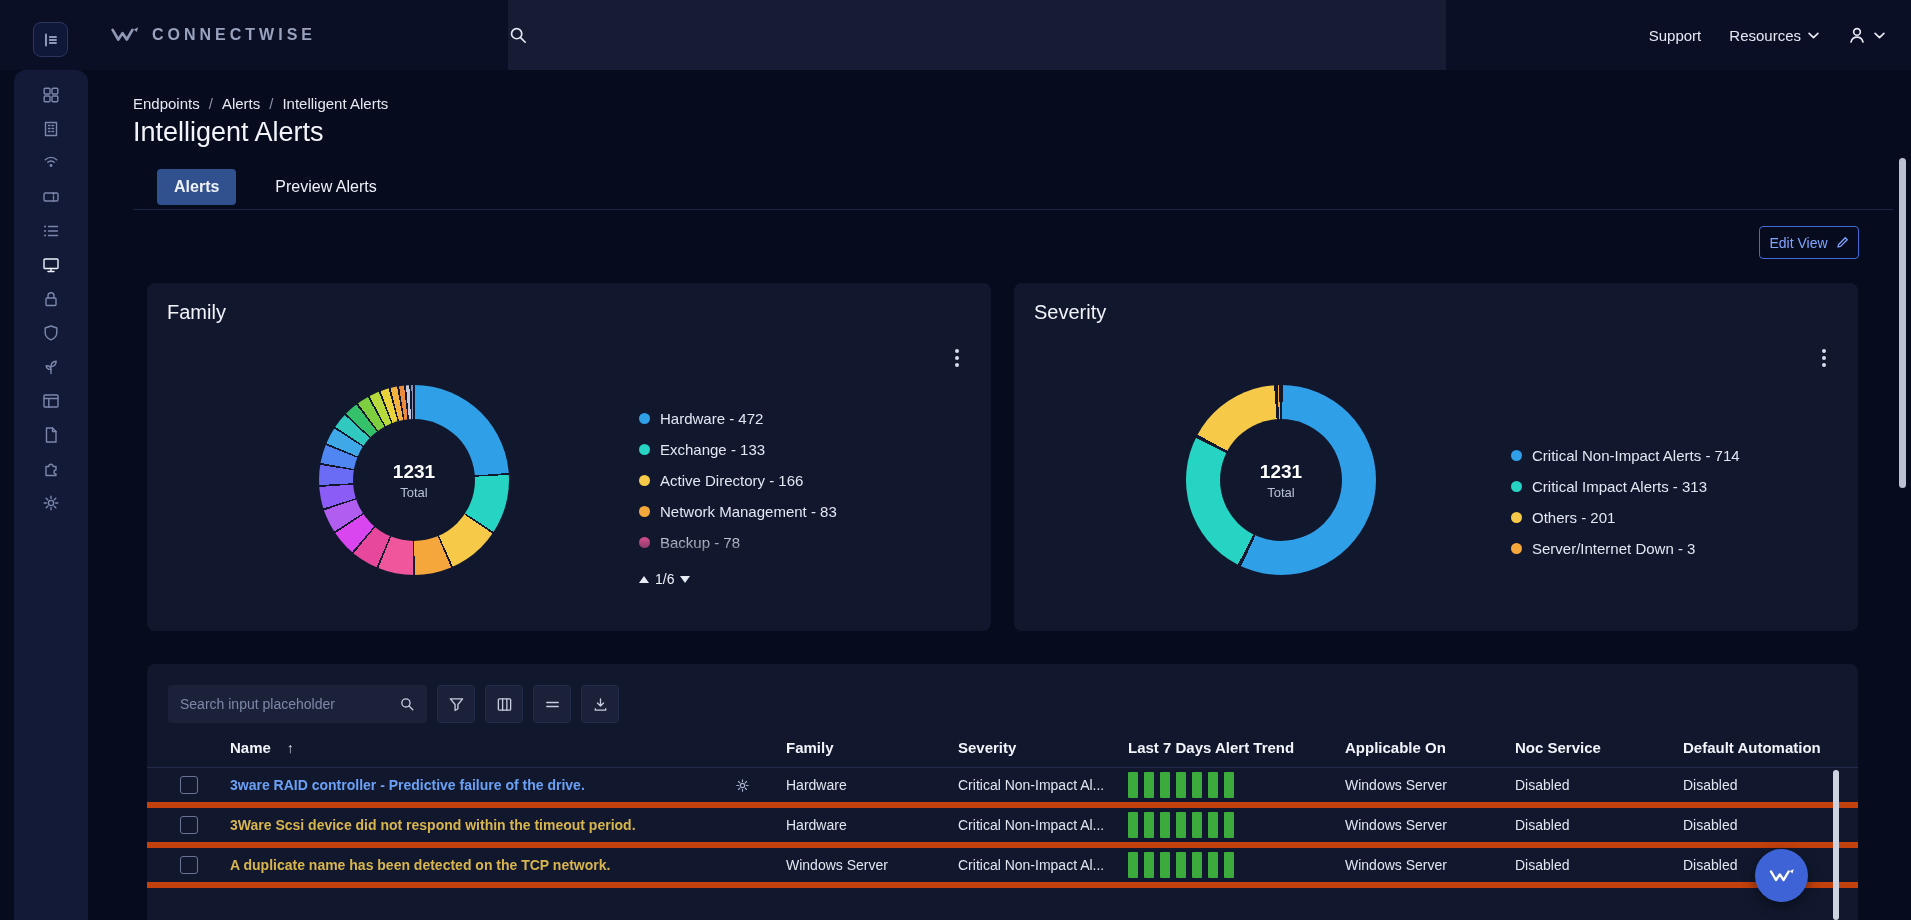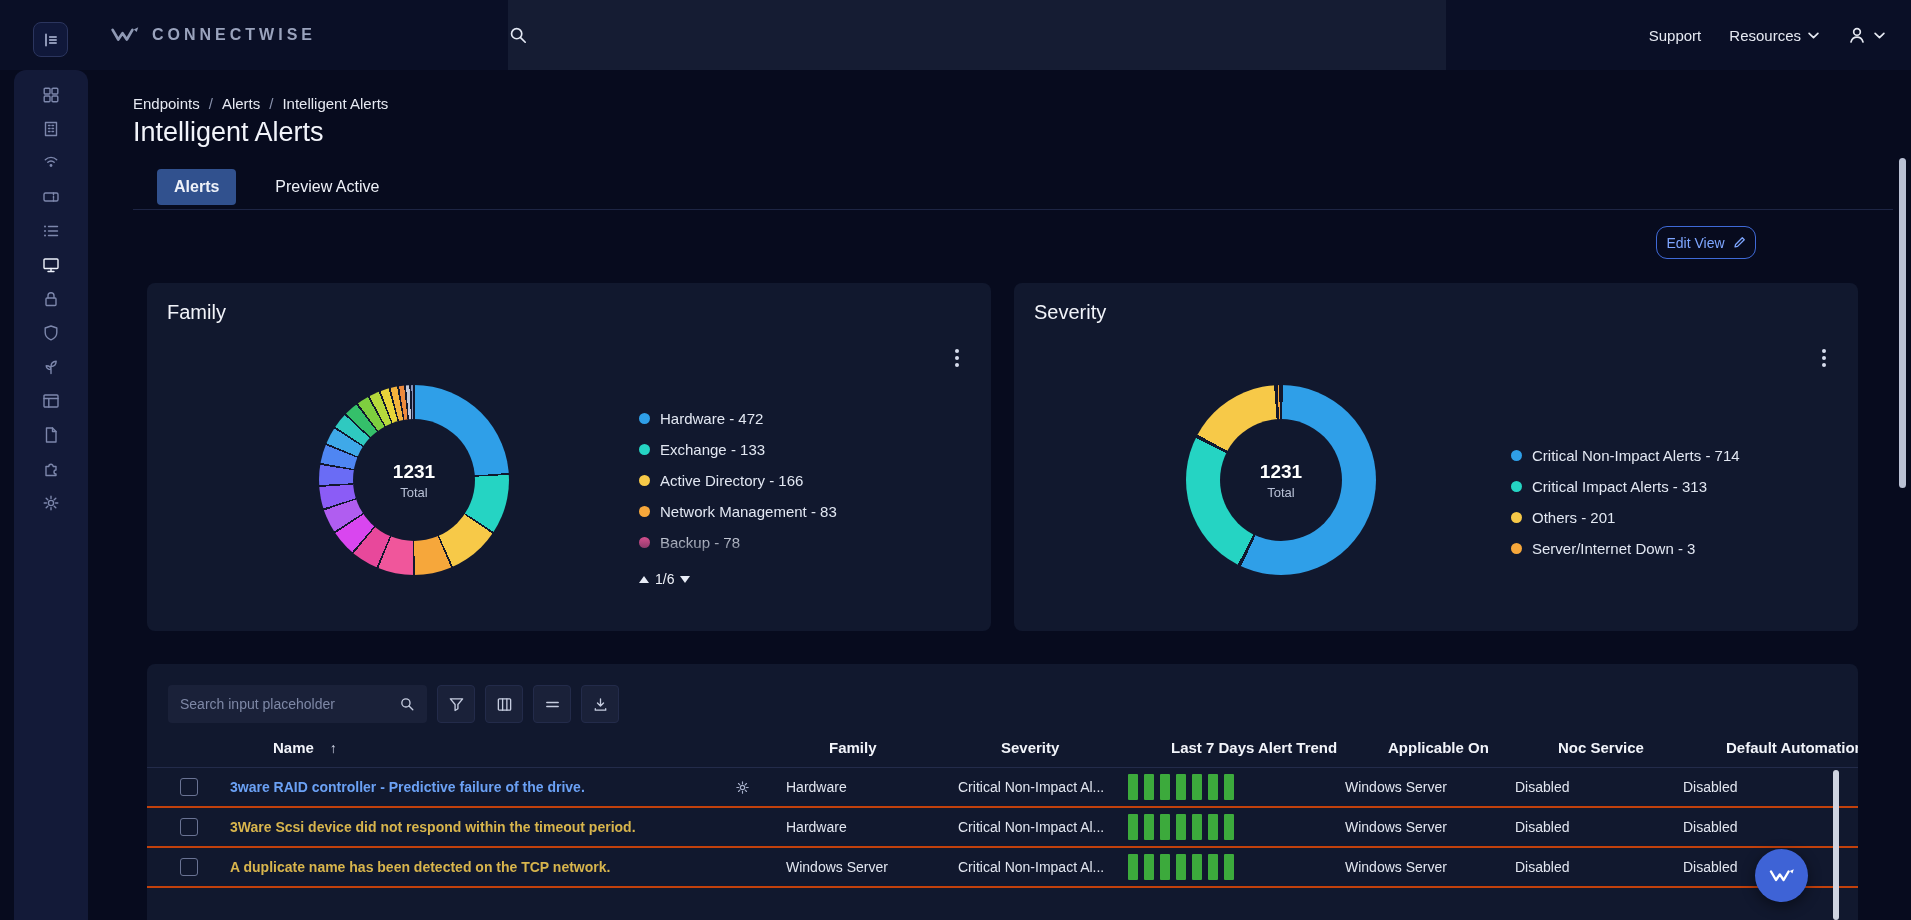--- a/index.html
+++ b/index.html
@@ -33,22 +33,22 @@
 
   
   .breadcrumb{position:absolute;left:133px;top:95px;font-size:15px;color:#e6e9f2;display:flex;gap:9px;}
   .breadcrumb .sep{color:#8a93ae;}
   .breadcrumb .crumb{cursor:pointer;}
   .page-title{position:absolute;left:133px;top:117px;font-size:27px;font-weight:400;color:#f2f4fa;}
   .tabs{position:absolute;left:157px;top:168px;display:flex;gap:22px;height:38px;align-items:center;}
   .tab{padding:9px 17px;font-size:16px;color:#eef1f8;border-radius:4px;cursor:pointer;white-space:nowrap;}
   .tab.active{background:#31518e;font-weight:700;}
   .tabs-divider{position:absolute;left:133px;top:209px;width:1760px;height:1px;background:#1d2544;}
-  .edit-view{position:absolute;left:1656px;top:226px;width:100px;height:33px;border:1px solid #3f6ad8;
-    border-radius:11px;background:transparent;color:#7ea6ff;font-size:14px;display:flex;align-items:center;
+  .edit-view{position:absolute;left:1759px;top:226px;width:100px;height:33px;border:1px solid #3f6ad8;
+    border-radius:4px;background:transparent;color:#7ea6ff;font-size:14px;display:flex;align-items:center;
     justify-content:center;gap:8px;cursor:pointer;font-family:inherit;}
 
   
   .card{position:absolute;background:#11182e;border-radius:8px;}
   .card.family{left:147px;top:283px;width:844px;height:348px;}
   .card.severity{left:1014px;top:283px;width:844px;height:348px;}
   .card-title{position:absolute;left:20px;top:18px;font-size:20px;color:#f2f4fa;}
   .kebab{position:absolute;right:28px;top:62px;display:flex;flex-direction:column;gap:3px;align-items:center;
     padding:4px;cursor:pointer;}
   .kebab i{width:4px;height:4px;border-radius:50%;background:#d6dcec;display:block;}
@@ -80,24 +80,24 @@
   .table-search input{flex:1;background:transparent;border:0;outline:0;color:#cdd4e6;font-size:14px;
     font-family:inherit;min-width:0;}
   .table-search input::placeholder{color:#7e88a6;}
   .table-search .ts-icon{color:#c6cde0;display:flex;}
   .tool-btn{width:38px;height:38px;border-radius:4px;background:#1a2139;border:1px solid #232b4a;
     display:flex;align-items:center;justify-content:center;color:#c6cde0;margin-left:10px;cursor:pointer;}
   .thead,.trow{display:grid;grid-template-columns:83px 556px 172px 170px 217px 170px 168px 1fr;
     align-items:center;width:100%;}
   .thead{position:absolute;left:0;top:64px;height:40px;font-weight:700;font-size:15px;color:#f2f4fa;
     border-bottom:1px solid #232b4a;}
-  .th{display:flex;align-items:center;gap:16px;white-space:nowrap;overflow:hidden;margin-left:43px;}
+  .th{display:flex;align-items:center;gap:16px;white-space:nowrap;overflow:hidden;}
   .sort-arrow{color:#d6dcec;font-size:14px;}
   .tbody{position:absolute;left:0;top:104px;width:100%;}
-  .trow{height:40px;border-bottom:2px solid #c2410c;font-size:14px;color:#e2e6f0;}
+  .trow{height:40px;border-bottom:6px solid #c2410c;font-size:14px;color:#e2e6f0;}
   .cell{white-space:nowrap;overflow:hidden;text-overflow:ellipsis;padding-right:14px;}
   .cb{width:18px;height:18px;border:1.5px solid #6a7394;border-radius:3px;margin-left:33px;display:block;cursor:pointer;}
   .name-cell{display:flex;align-items:center;justify-content:space-between;padding-right:36px;}
   .row-link{font-weight:600;text-decoration:none;cursor:pointer;overflow:hidden;text-overflow:ellipsis;}
   .row-gear{color:#a7b0ca;display:flex;cursor:pointer;flex:none;margin-left:10px;}
   .trend{display:flex;gap:6px;align-items:flex-end;}
   .bar{width:10px;height:26px;border-radius:1px;display:block;}
   .table-scrollbar{position:absolute;right:19px;top:106px;width:6px;height:150px;background:#cfd4e2;
     border-radius:3px;cursor:pointer;}
 
@@ -269,21 +269,21 @@
   <nav class="breadcrumb" id="breadcrumb">
       <span class="crumb">Endpoints</span>
       <span class="sep">/</span>
       <span class="crumb">Alerts</span>
       <span class="sep">/</span>
       <span class="crumb">Intelligent Alerts</span>
     </nav>
   <h1 class="page-title">Intelligent Alerts</h1>
   <div class="tabs" id="tabs">
       <div class="tab active">Alerts</div>
-      <div class="tab">Preview Active</div>
+      <div class="tab">Preview Alerts</div>
     </div>
   <div class="tabs-divider"></div>
   <button class="edit-view">
     <span>Edit View</span>
     <svg width="13" height="13" viewBox="0 0 14 14" fill="none" stroke="currentColor" stroke-width="1.4" stroke-linecap="round" stroke-linejoin="round">
         <path d="M2.2 11.8l.6-2.7 7.2-7.2 2.1 2.1-7.2 7.2z"></path>
       </svg>
   </button>
 
   <section class="card family">

